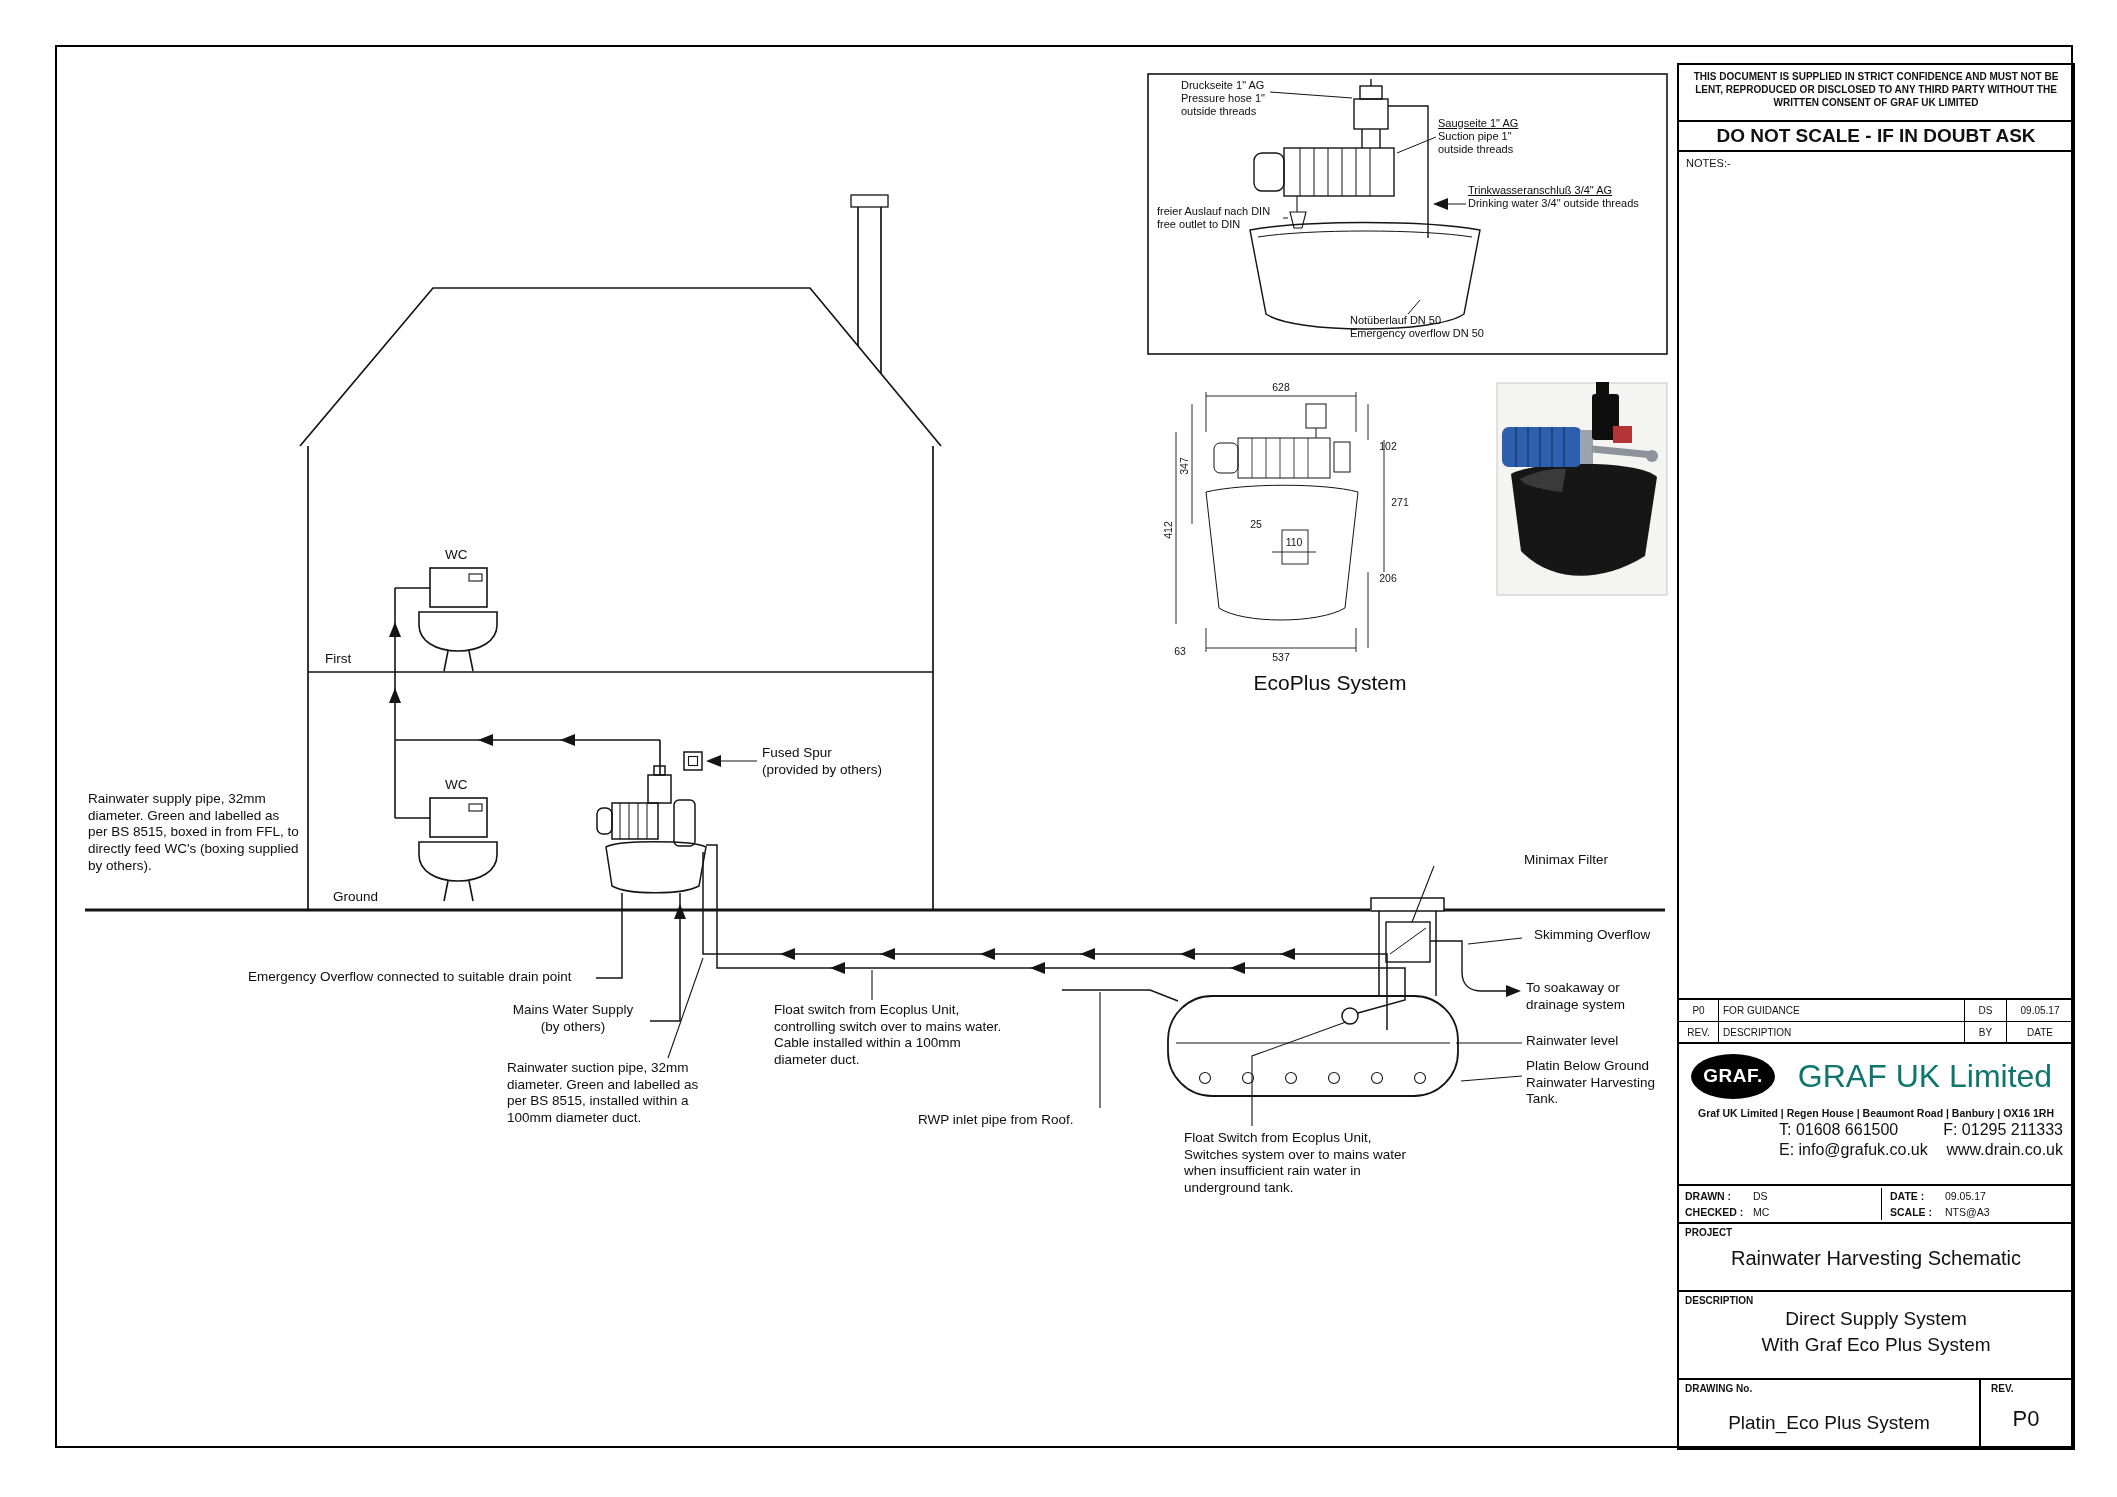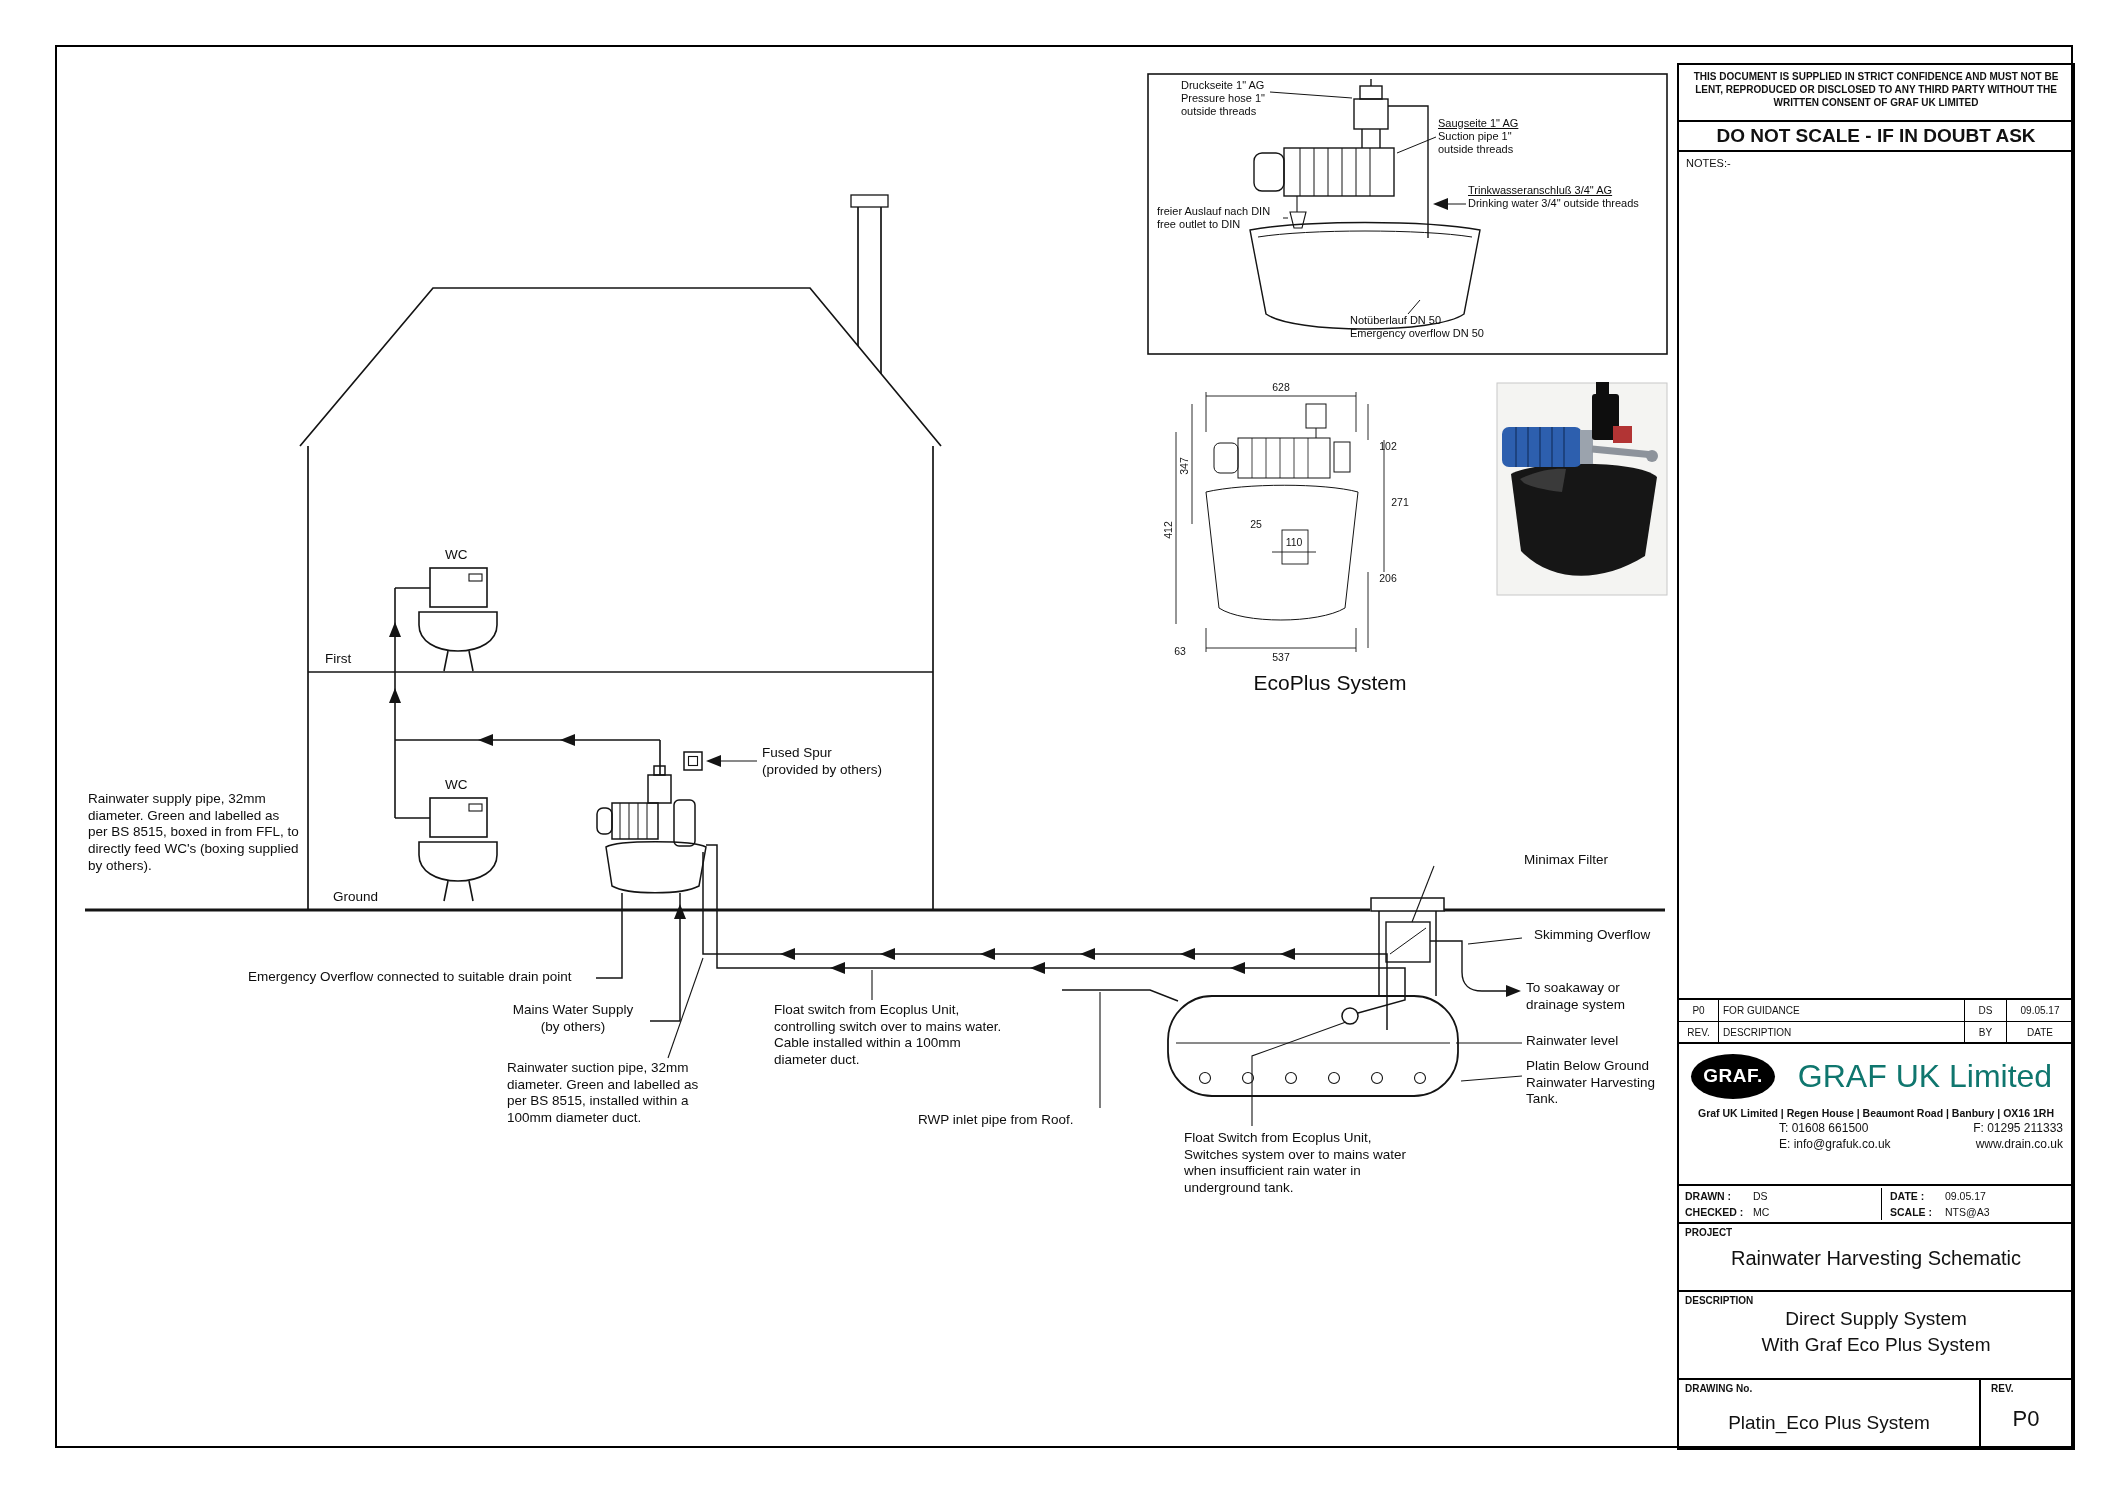--- a/index.html
+++ b/index.html
@@ -32,21 +32,21 @@
   .c-rev  { width:40px; text-align:center; }
   .c-desc { width:246px; }
   .c-by   { width:42px; text-align:center; }
   .c-date { flex:1; text-align:center; border-right:none !important; }
   .tb-company { height:142px; }
   .tb-company-top { display:flex; align-items:center; gap:12px; padding:10px 10px 2px 12px; height:56px; box-sizing:border-box; }
   .graf-logo { width:84px; height:45px; background:#000; border-radius:50%; color:#fff;
                display:flex; align-items:center; justify-content:center; font-size:19px; font-weight:bold; letter-spacing:.5px; }
   .graf-name { flex:1; text-align:center; font-size:32px; color:#0f766e; }
   .graf-address { text-align:center; font-size:10.5px; font-weight:bold; margin-top:7px; }
-  .graf-row { display:flex; justify-content:space-between; padding:2px 10px 0 100px; font-size:12px; }
+  .graf-row { display:flex; justify-content:space-between; padding:2px 10px 0 100px; font-size:16px; }
   .tb-drawn { height:38px; padding-top:2px; }
   .tb-dc-grid { display:grid; grid-template-columns:68px 128px 64px 1fr; font-size:10.5px; line-height:16px; padding-left:6px; }
   .dc-l { font-weight:bold; }
   .dc-r { border-left:1.5px solid #000; padding-left:8px; font-weight:bold; }
   .tb-small-label { font-size:10px; font-weight:bold; padding:3px 6px 0 6px; }
   .tb-project { height:68px; }
   .tb-project-title { text-align:center; font-size:20px; margin-top:9px; }
   .tb-desc { height:88px; }
   .tb-desc-line { text-align:center; font-size:19px; line-height:1.35; }
   .tb-dno { height:70px; position:relative; }

